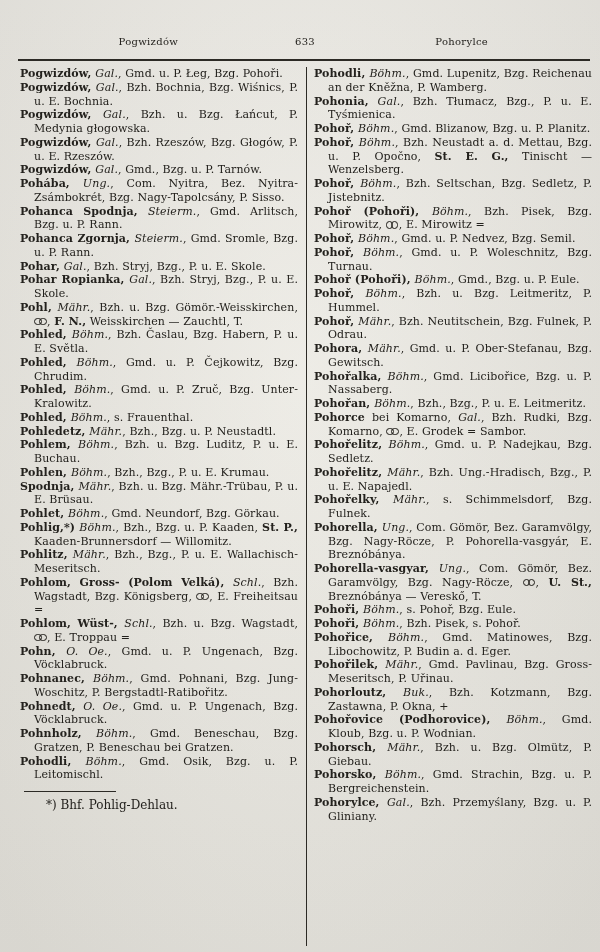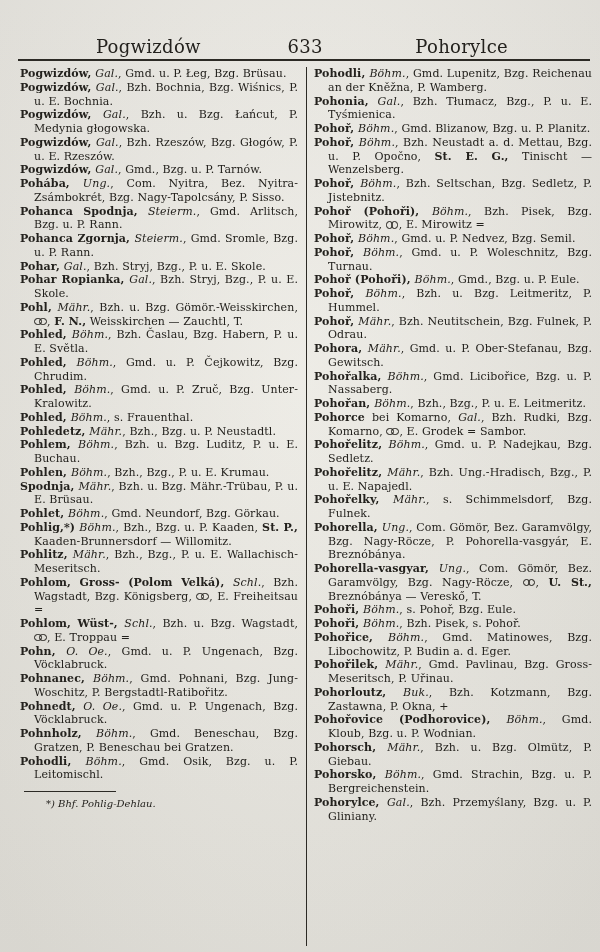--- a/index.html
+++ b/index.html
@@ -18,21 +18,21 @@
     position: relative;
   }
   .page-header {
     position: absolute;
     top: 36px;
     left: 70px;
     right: 60px;
     display: flex;
     justify-content: space-between;
     align-items: baseline;
-    font-size: 18px;
+    font-size: 10px;
   }
   .page-header .cell {
     width: 160px;
     text-align: center;
     letter-spacing: 0.3px;
   }
   .header-rule {
     position: absolute;
     top: 59px;
     left: 18px;
@@ -88,38 +88,37 @@
   .ph::after  { left: 5px; }
   .footnote-block { margin-top: 9px; }
   .footnote-rule {
     width: 92px;
     height: 1.4px;
     background: #2c2a25;
     margin-left: 4px;
     margin-bottom: 6px;
   }
   .footnote-text {
-    font-size: 10px;
+    font-size: 12px;
     padding-left: 26px;
-    font-style: italic;
   }
 </style>
 </head>
 <body>
 
 <div class="page-header">
   <span class="cell">Pogwizdów</span>
   <span class="cell">633</span>
   <span class="cell">Pohorylce</span>
 </div>
 <div class="header-rule"></div>
 
 <div class="columns">
   <div class="col" id="col-left">
-      <div class="entry"><span class="b">Pogwizdów, </span><span class="i">Gal.</span><span class="t">, Gmd. u. P. Łeg, Bzg. Brüsau.</span></div>
+      <div class="entry"><span class="b">Pogwizdów, </span><span class="i">Gal.</span><span class="t">, Gmd. u. P. Łeg, Bzg. Pohoři.</span></div>
       <div class="entry"><span class="b">Pogwizdów, </span><span class="i">Gal.</span><span class="t">, Bzh. Bochnia, Bzg. Wiśnics, P. u. E. Bochnia.</span></div>
       <div class="entry"><span class="b">Pogwizdów, </span><span class="i">Gal.</span><span class="t">, Bzh. u. Bzg. Łańcut, P. Medynia głogowska.</span></div>
       <div class="entry"><span class="b">Pogwizdów, </span><span class="i">Gal.</span><span class="t">, Bzh. Rzeszów, Bzg. Głogów, P. u. E. Rzeszów.</span></div>
       <div class="entry"><span class="b">Pogwizdów, </span><span class="i">Gal.</span><span class="t">, Gmd., Bzg. u. P. Tarnów.</span></div>
       <div class="entry"><span class="b">Pohába, </span><span class="i">Ung.</span><span class="t">, Com. Nyitra, Bez. Nyitra-Zsámbokrét, Bzg. Nagy-Tapolcsány, P. Sisso.</span></div>
       <div class="entry"><span class="b">Pohanca Spodnja, </span><span class="i">Steierm.</span><span class="t">, Gmd. Arlitsch, Bzg. u. P. Rann.</span></div>
       <div class="entry"><span class="b">Pohanca Zgornja, </span><span class="i">Steierm.</span><span class="t">, Gmd. Sromle, Bzg. u. P. Rann.</span></div>
       <div class="entry"><span class="b">Pohar, </span><span class="i">Gal.</span><span class="t">, Bzh. Stryj, Bzg., P. u. E. Skole.</span></div>
       <div class="entry"><span class="b">Pohar Ropianka, </span><span class="i">Gal.</span><span class="t">, Bzh. Stryj, Bzg., P. u. E. Skole.</span></div>
       <div class="entry"><span class="b">Pohl, </span><span class="i">Mähr.</span><span class="t">, Bzh. u. Bzg. Gömör.-Weisskirchen, </span><span class="ph"></span><span class="t">, </span><span class="b">F. N.,</span><span class="t"> Weisskirchen — Zauchtl, T.</span></div>

